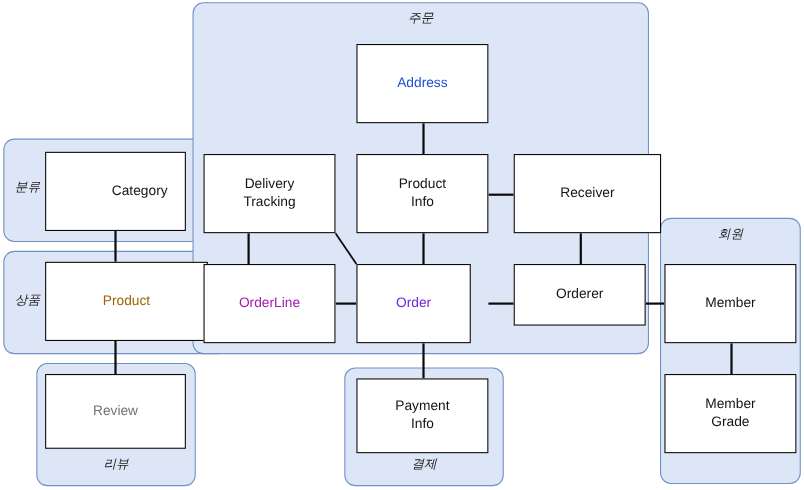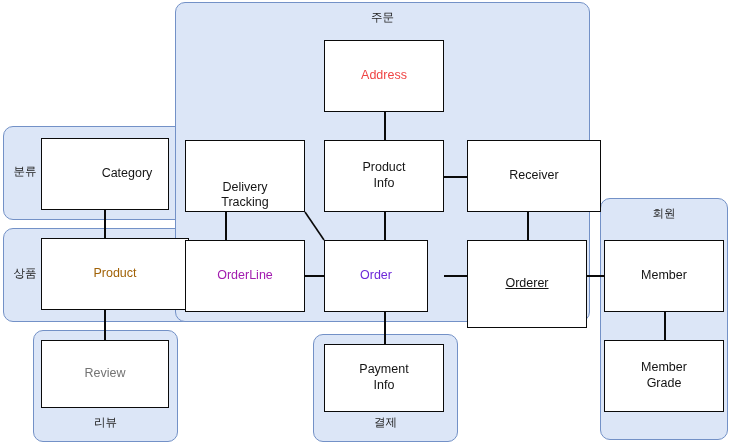--- a/index.html
+++ b/index.html
@@ -24,20 +24,21 @@
     border-radius: 10px;
     box-sizing: border-box;
   }
   .group-label {
     position: absolute;
     font-size: 11.5px;
     color: #202020;
     white-space: nowrap;
     line-height: 1.2;
     text-align: center;
+    font-style: italic;
   }
   .entity {
     position: absolute;
     background: #ffffff;
     border: 1.6px solid #0a0a0a;
     box-sizing: border-box;
     display: flex;
     align-items: center;
     justify-content: center;
     text-align: center;
@@ -95,28 +96,28 @@
       <div class="link h" style="background: rgb(10, 10, 10); left: 444px; top: 275px; width: 23px;"></div>
       <div class="link v" style="background: rgb(10, 10, 10); left: 384px; top: 312px; height: 32px;"></div>
       <div class="link v" style="background: rgb(10, 10, 10); left: 527px; top: 212px; height: 28px;"></div>
       <div class="link h" style="background: rgb(10, 10, 10); left: 587px; top: 275px; width: 17px;"></div>
       <div class="link v" style="background: rgb(10, 10, 10); left: 664px; top: 312px; height: 28px;"></div>
     </div>
   <div id="entities-layer">
       <div class="entity" style="left: 41px; top: 138px; width: 128px; height: 72px; background: rgb(255, 255, 255); border-color: rgb(10, 10, 10); color: rgb(20, 20, 20); padding-left: 44px;"><span>Category</span></div>
       <div class="entity" style="left: 41px; top: 238px; width: 148px; height: 72px; background: rgb(255, 255, 255); border-color: rgb(10, 10, 10); color: #a16207;"><span>Product</span></div>
       <div class="entity" style="left: 41px; top: 340px; width: 128px; height: 68px; background: rgb(255, 255, 255); border-color: rgb(10, 10, 10); color: #737373;"><span>Review</span></div>
-      <div class="entity" style="left: 185px; top: 140px; width: 120px; height: 72px; background: rgb(255, 255, 255); border-color: rgb(10, 10, 10); color: rgb(20, 20, 20); align-items: flex-end;"><span>Delivery
+      <div class="entity" style="left: 185px; top: 140px; width: 120px; height: 72px; background: rgb(255, 255, 255); border-color: rgb(10, 10, 10); color: rgb(20, 20, 20);"><span>Delivery
 Tracking</span></div>
       <div class="entity" style="left: 185px; top: 240px; width: 120px; height: 72px; background: rgb(255, 255, 255); border-color: rgb(10, 10, 10); color: #a21caf;"><span>OrderLine</span></div>
-      <div class="entity" style="left: 324px; top: 40px; width: 120px; height: 72px; background: rgb(255, 255, 255); border-color: rgb(10, 10, 10); color: #ef4444;"><span>Address</span></div>
+      <div class="entity" style="left: 324px; top: 40px; width: 120px; height: 72px; background: rgb(255, 255, 255); border-color: rgb(10, 10, 10); color: #1d4ed8;"><span>Address</span></div>
       <div class="entity" style="left: 324px; top: 140px; width: 120px; height: 72px; background: rgb(255, 255, 255); border-color: rgb(10, 10, 10); color: rgb(20, 20, 20);"><span>Product
 Info</span></div>
       <div class="entity" style="left: 324px; top: 240px; width: 104px; height: 72px; background: rgb(255, 255, 255); border-color: rgb(10, 10, 10); color: #6d28d9;"><span>Order</span></div>
       <div class="entity" style="left: 467px; top: 140px; width: 134px; height: 72px; background: rgb(255, 255, 255); border-color: rgb(10, 10, 10); color: rgb(20, 20, 20);"><span>Receiver</span></div>
-      <div class="entity" style="left: 467px; top: 240px; width: 120px; height: 88px; background: rgb(255, 255, 255); border-color: rgb(10, 10, 10); color: rgb(20, 20, 20); text-decoration: underline;"><span>Orderer</span></div>
+      <div class="entity" style="left: 467px; top: 240px; width: 120px; height: 56px; background: rgb(255, 255, 255); border-color: rgb(10, 10, 10); color: rgb(20, 20, 20);"><span>Orderer</span></div>
       <div class="entity" style="left: 604px; top: 240px; width: 120px; height: 72px; background: rgb(255, 255, 255); border-color: rgb(10, 10, 10); color: rgb(20, 20, 20);"><span>Member</span></div>
       <div class="entity" style="left: 604px; top: 340px; width: 120px; height: 72px; background: rgb(255, 255, 255); border-color: rgb(10, 10, 10); color: rgb(20, 20, 20);"><span>Member
 Grade</span></div>
       <div class="entity" style="left: 324px; top: 344px; width: 120px; height: 68px; background: rgb(255, 255, 255); border-color: rgb(10, 10, 10); color: rgb(20, 20, 20);"><span>Payment
 Info</span></div>
     </div>
 </div>
 
 </body></html>

